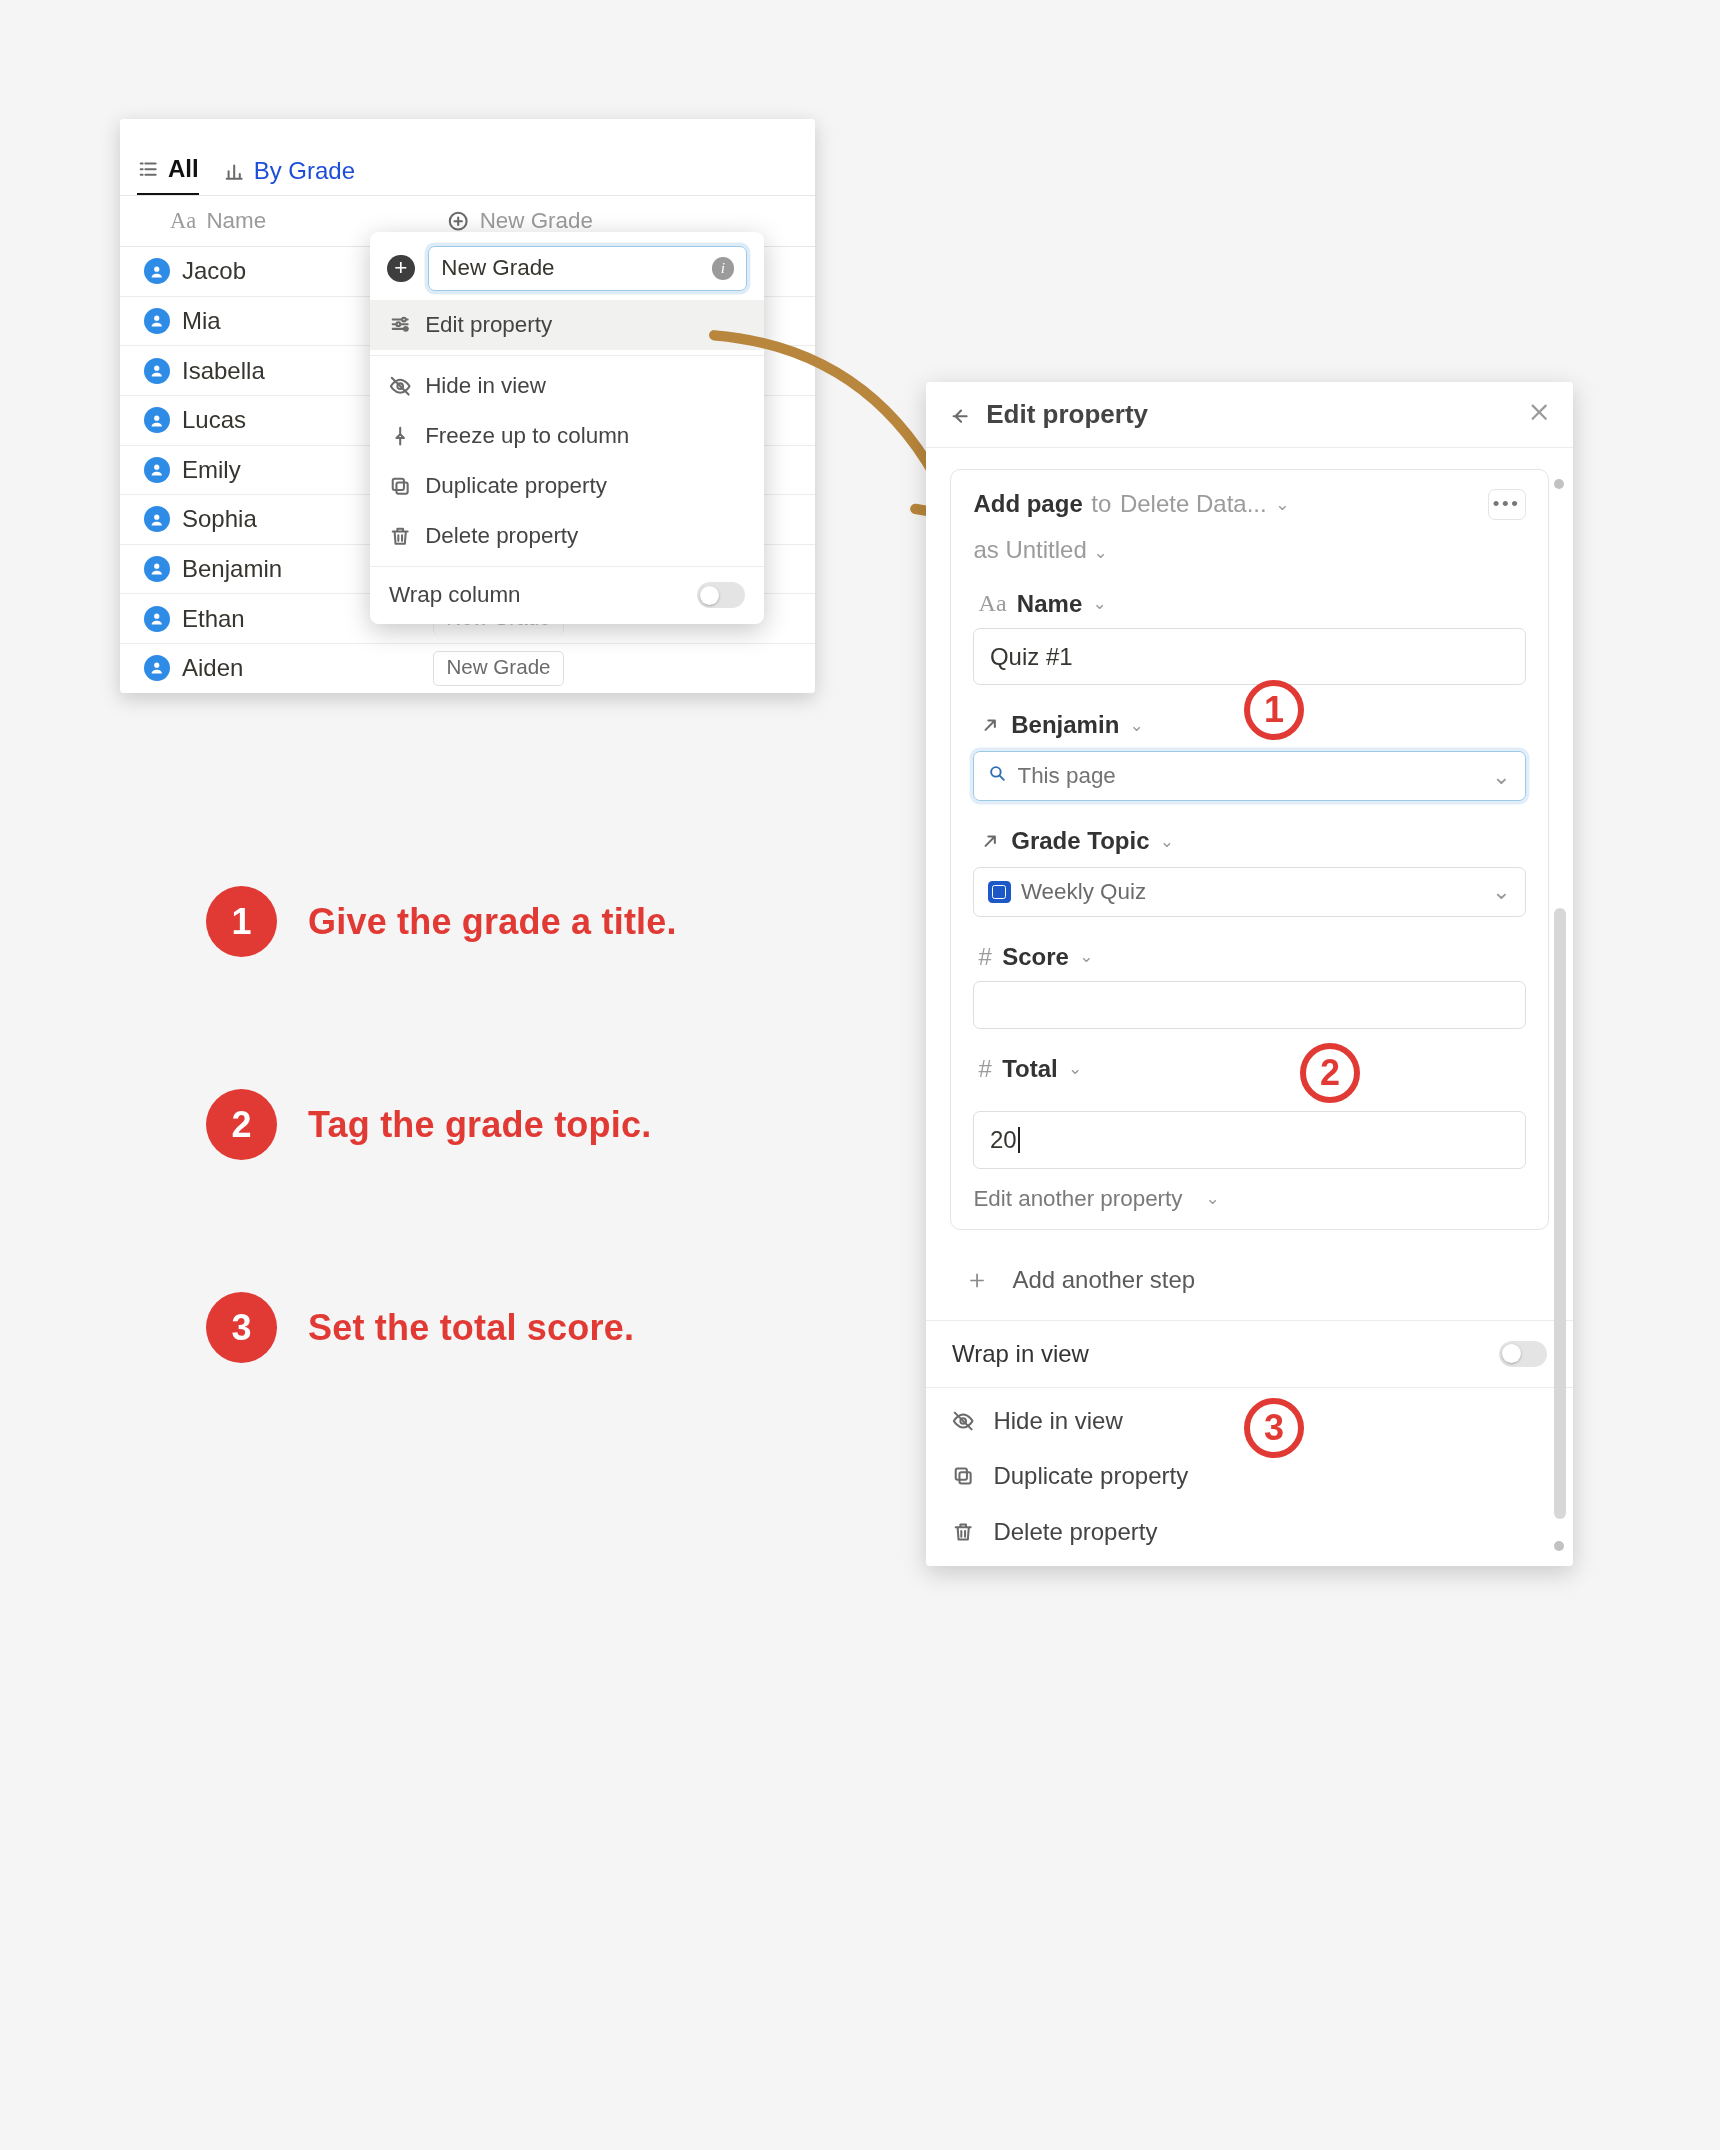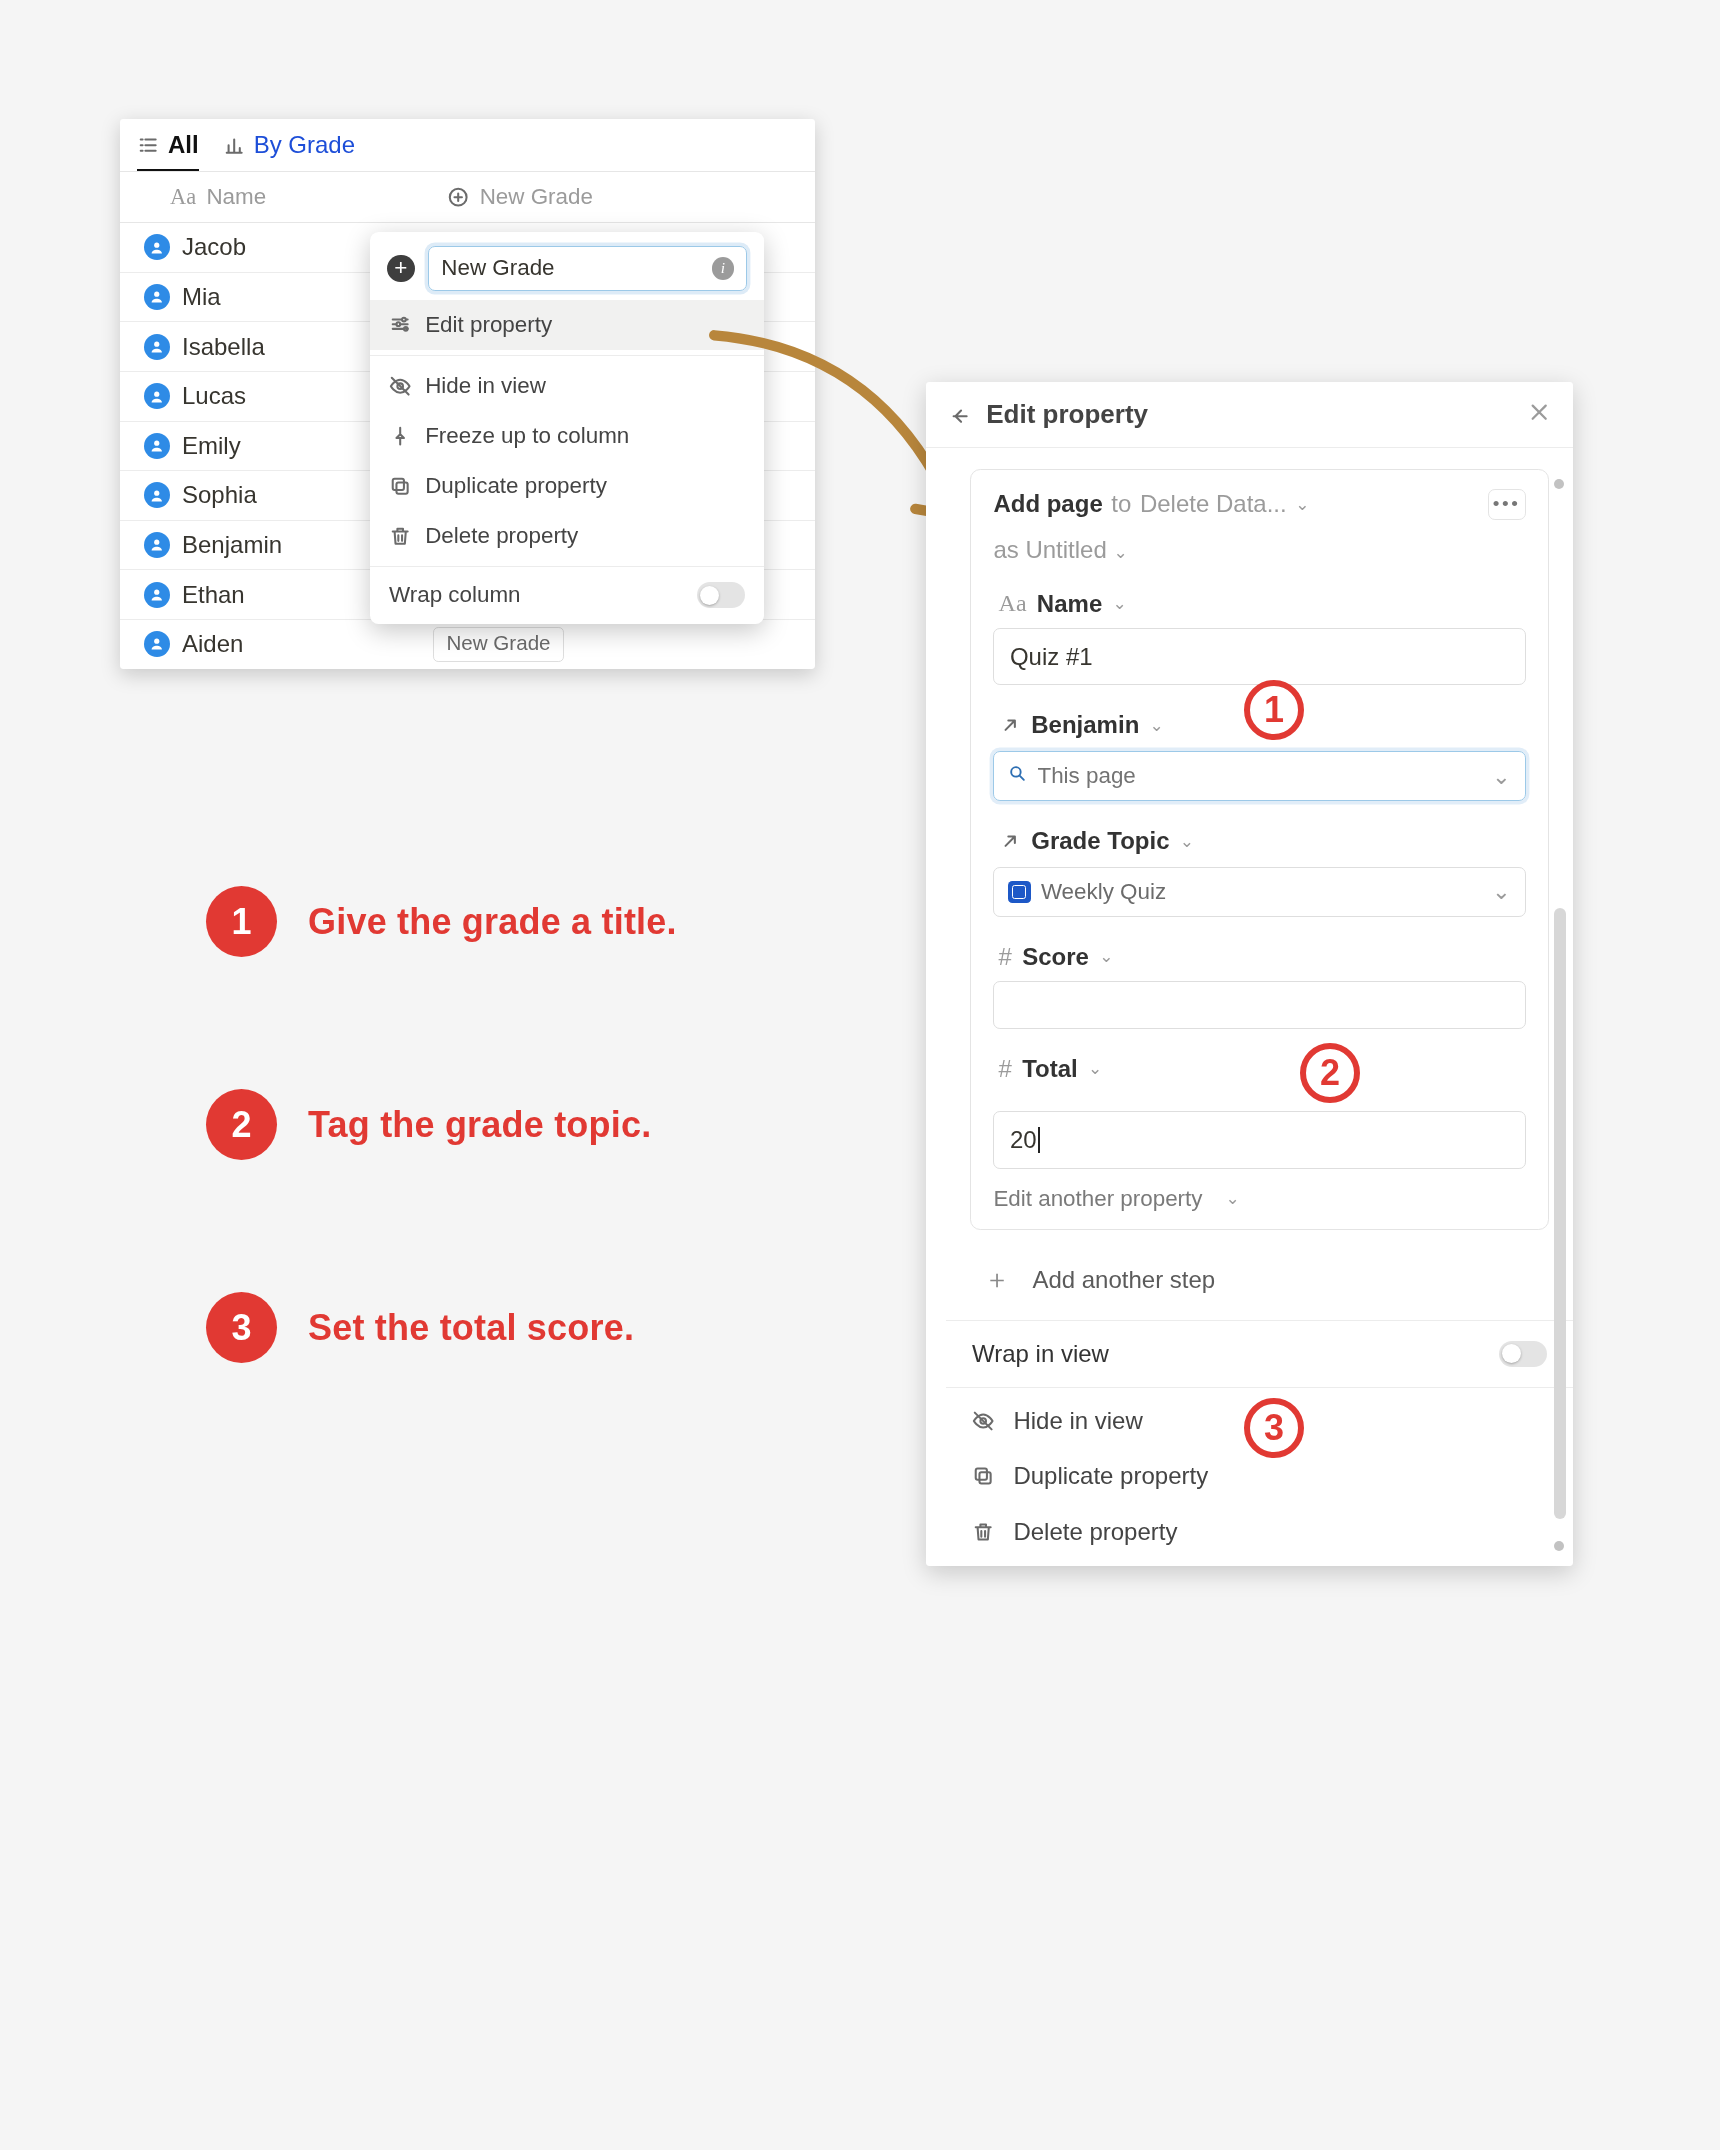--- a/index.html
+++ b/index.html
@@ -18,23 +18,24 @@
     left: 120px;
     top: 119px;
     width: 695px;
     background: #fff;
     box-shadow: 0 5.2px 20.6px rgba(0,0,0,.18);
     border-radius: 3.4px;
     overflow: hidden;
   }
   .tabs {
     display: flex;
-    align-items: flex-start;
+    align-items: flex-end;
     gap: 24px;
     padding: 12px 17px 0 17px;
+    margin-top: 24px;
   }
   .tab {
     display: flex;
     align-items: center;
     gap: 8.6px;
     font-size: 24px;
     color: #1d4ed8;
     padding-bottom: 10.3px;
     cursor: pointer;
   }
@@ -127,21 +128,21 @@
     box-shadow: 0 6.9px 24px rgba(0,0,0,.18);
   }
   .prop-head {
     display:flex; align-items:center; gap:15.5px;
     padding: 17px 22.4px;
     font-size: 26px; font-weight:600; color:#444;
     border-bottom:0.9px solid #ececec;
   }
   .prop-close { margin-left:auto; color:#a0a0a0; cursor:pointer; }
 
-  .scroll-wrap { position:relative;padding-left:20px; }
+  .scroll-wrap { position:relative; }
   .scroll-dots { position:absolute; right:8.6px; top:10.3px; bottom:10.3px; width:10.3px; }
   .scroll-dot { width:10.3px; height:10.3px; border-radius:5.2px; background:#c2c2c2; position:absolute; }
   .scroll-bar { position:absolute; right:6.9px; top:439px; width:12px; height:611px; border-radius:8.6px; background:#d7d7d7; }
 
   .card {
     margin: 20.6px 24px 13.8px;
     border:0.9px solid #e4e4e4; border-radius:10.3px;
     padding: 19px 22.4px 17px;
   }
   .card-top { display:flex; align-items:center; gap:8.6px; font-size:24px; color:#333; }

